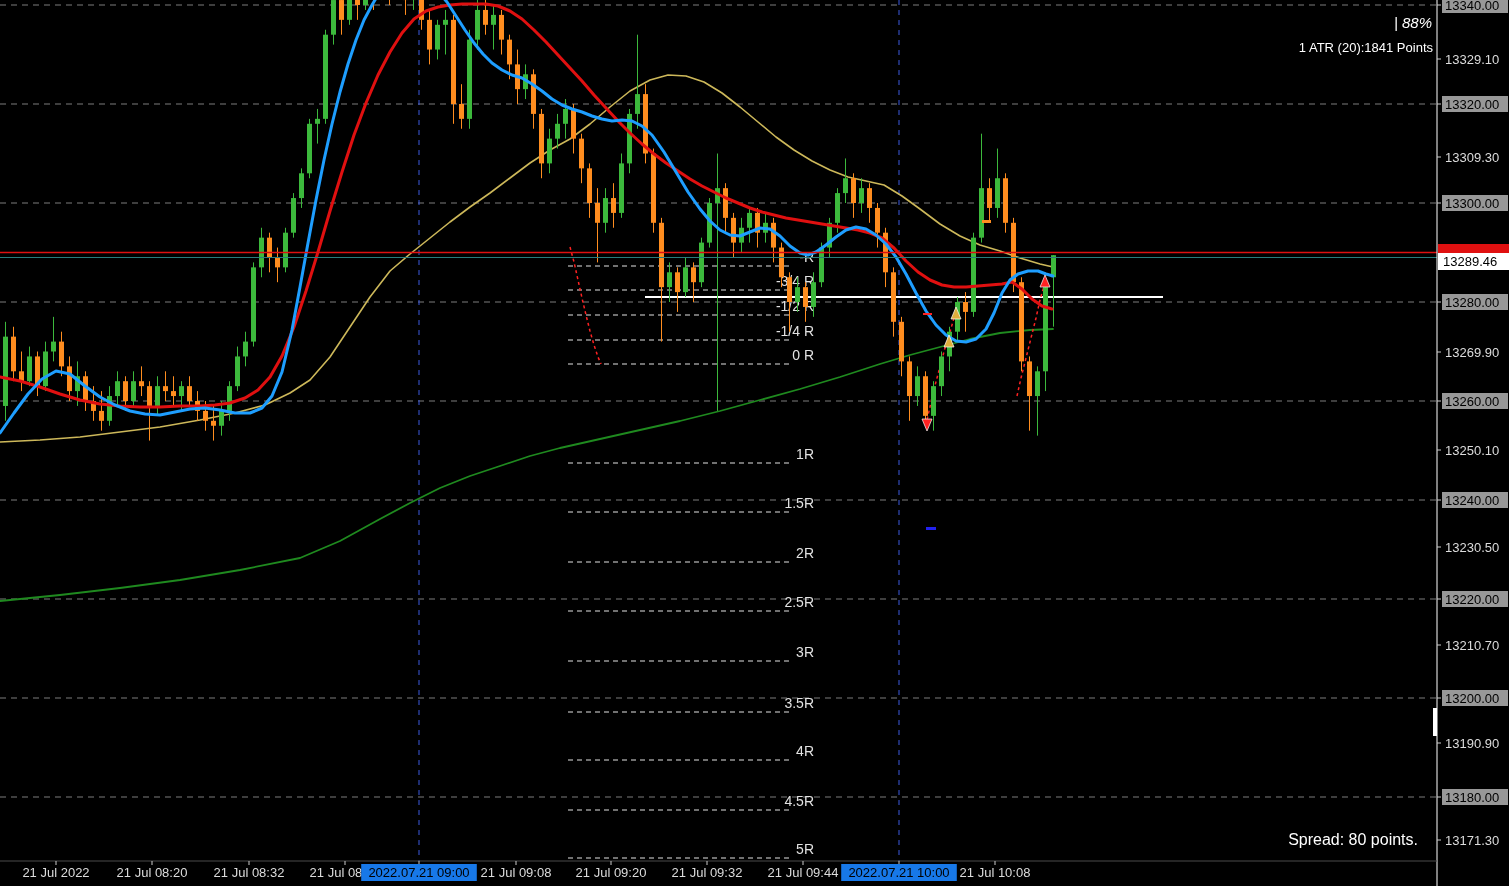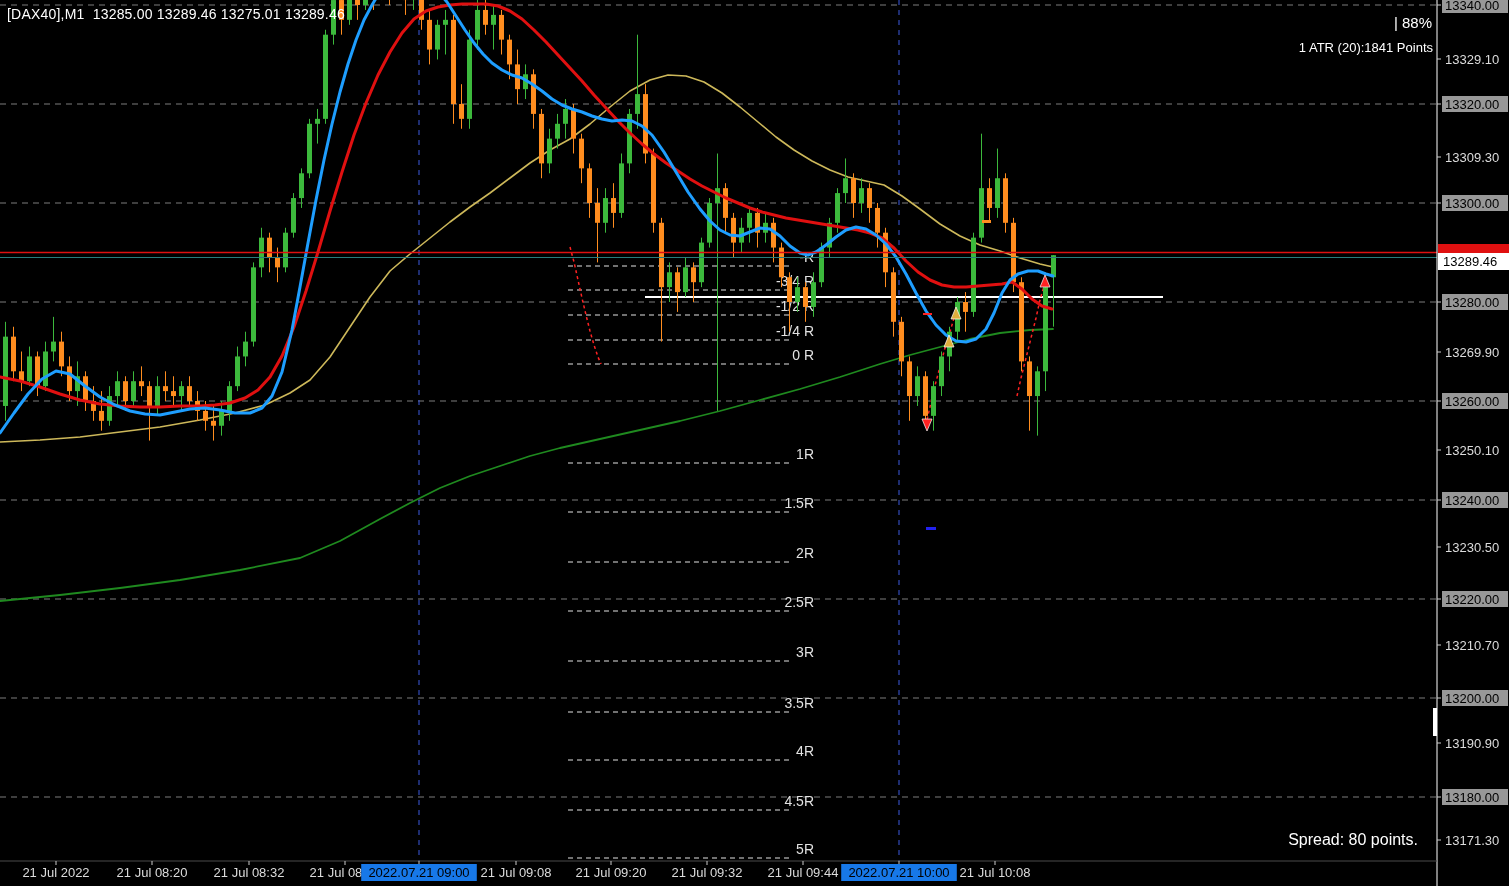--- a/index.html
+++ b/index.html
@@ -1,21 +1,21 @@
 <!DOCTYPE html>
 <html><head>
 <meta charset="utf-8">
 <style>
   html,body{margin:0;padding:0;background:#000;width:1509px;height:886px;overflow:hidden;}
   body{font-family:"Liberation Sans", sans-serif;position:relative;}
   #stage{position:relative;width:1509px;height:886px;background:#000;}
   svg{position:absolute;left:0;top:0;}
   .overlay{position:absolute;color:#fff;white-space:pre;}
   #ohlc-line{left:7px;top:6px;font-size:14px;letter-spacing:0.2px;}
-  #pct-label{right:77px;top:14px;font-size:15px;text-align:center;}
+  #pct-label{right:77px;top:14px;font-size:15px;text-align:center;font-style:italic;}
   #atr-label{right:76px;top:40px;font-size:13px;text-align:left;}
   #spread-label{right:91px;top:831px;font-size:16px;text-align:left;}
   text{font-family:"Liberation Sans", sans-serif;}
 </style>
 </head>
 <body>
 
 <div id="stage">
   <svg id="chart" width="1509" height="886">
       <line x1="0" y1="5" x2="1437" y2="5" stroke="#7d7d7d" stroke-width="1" stroke-dasharray="6 5"></line>
@@ -405,17 +405,16 @@
       <line x1="707" y1="861" x2="707" y2="865" stroke="#cccccc" stroke-width="1"></line>
       <text x="707" y="877" fill="#dcdcdc" font-size="13" text-anchor="middle">21 Jul 09:32</text>
       <line x1="803" y1="861" x2="803" y2="865" stroke="#cccccc" stroke-width="1"></line>
       <text x="803" y="877" fill="#dcdcdc" font-size="13" text-anchor="middle">21 Jul 09:44</text>
       <line x1="899" y1="861" x2="899" y2="865" stroke="#cccccc" stroke-width="1"></line>
       <rect x="841.2" y="864" width="115.6" height="17" fill="#1778e8"></rect>
       <text x="899" y="877" fill="#000000" font-size="13" text-anchor="middle">2022.07.21 10:00</text>
       <line x1="995" y1="861" x2="995" y2="865" stroke="#cccccc" stroke-width="1"></line>
       <text x="995" y="877" fill="#dcdcdc" font-size="13" text-anchor="middle">21 Jul 10:08</text>
     </svg>
-  <div class="overlay" id="ohlc-line"><span>[DAX40],M1</span><span>  </span><span>13285.00 13289.46 13275.01 13289.46</span></div>
   <div class="overlay" id="pct-label">| 88%</div>
   <div class="overlay" id="atr-label">1 ATR (20):1841 Points</div>
   <div class="overlay" id="spread-label">Spread: 80 points.</div>
 </div>
 
 </body></html>

